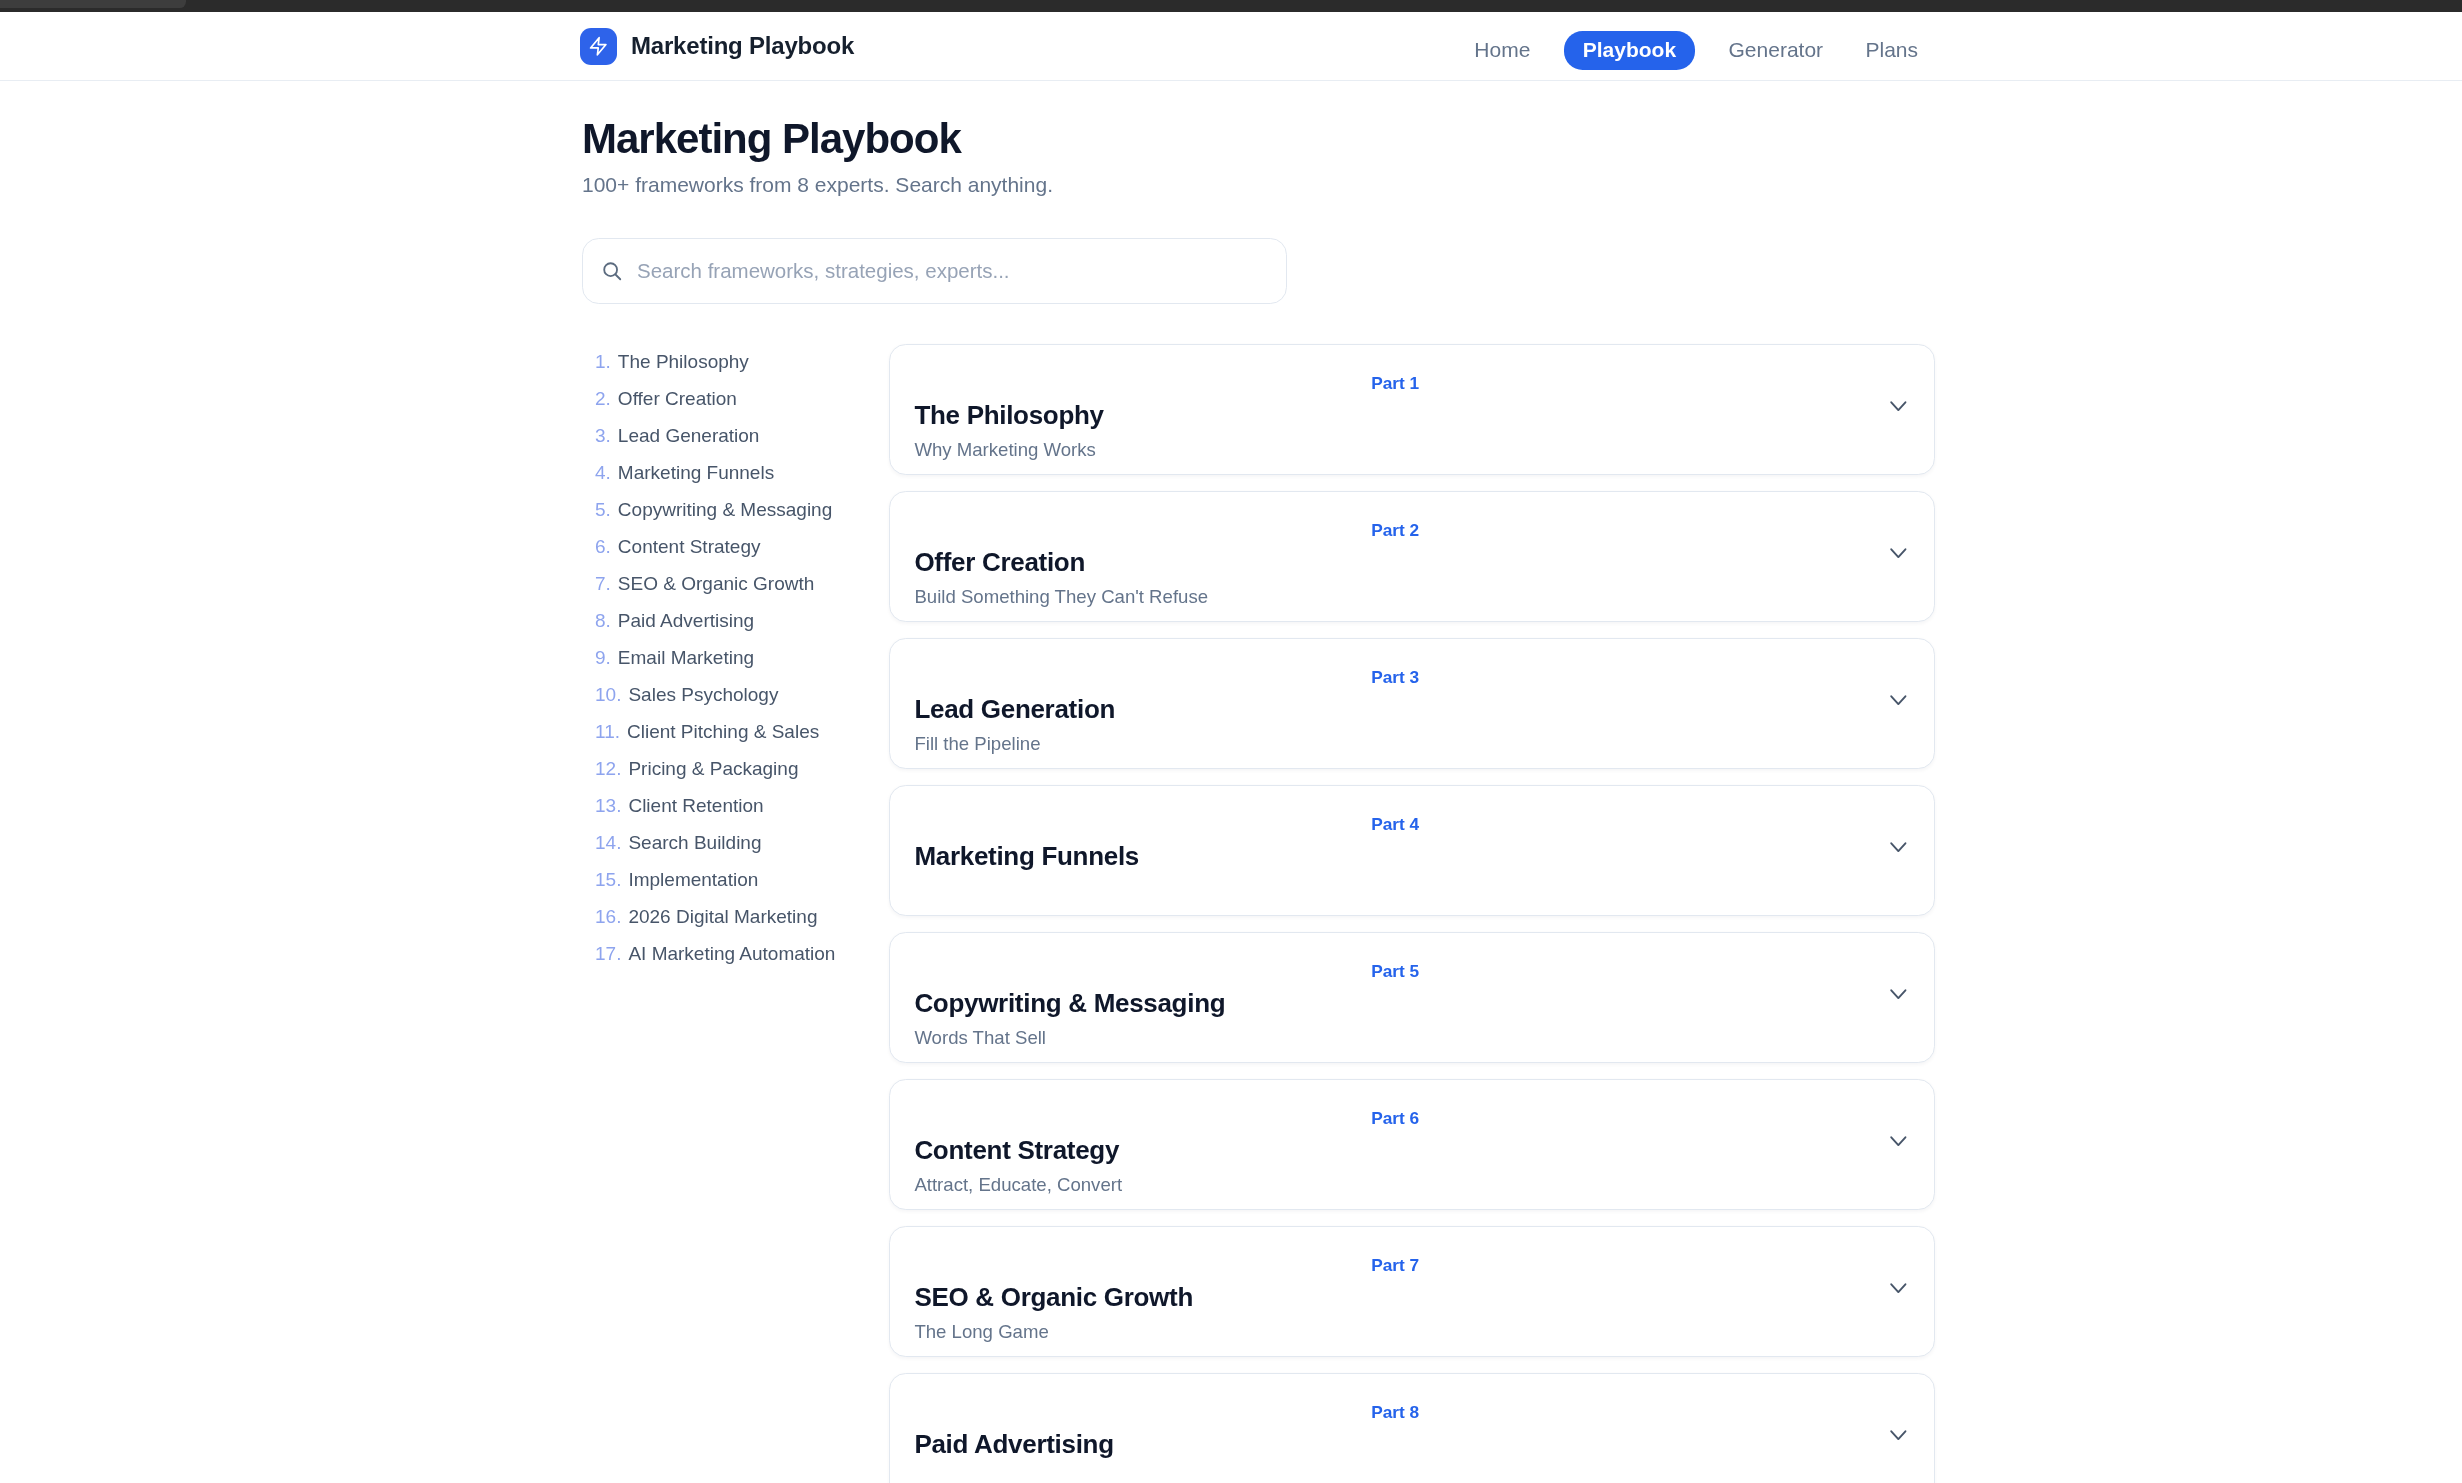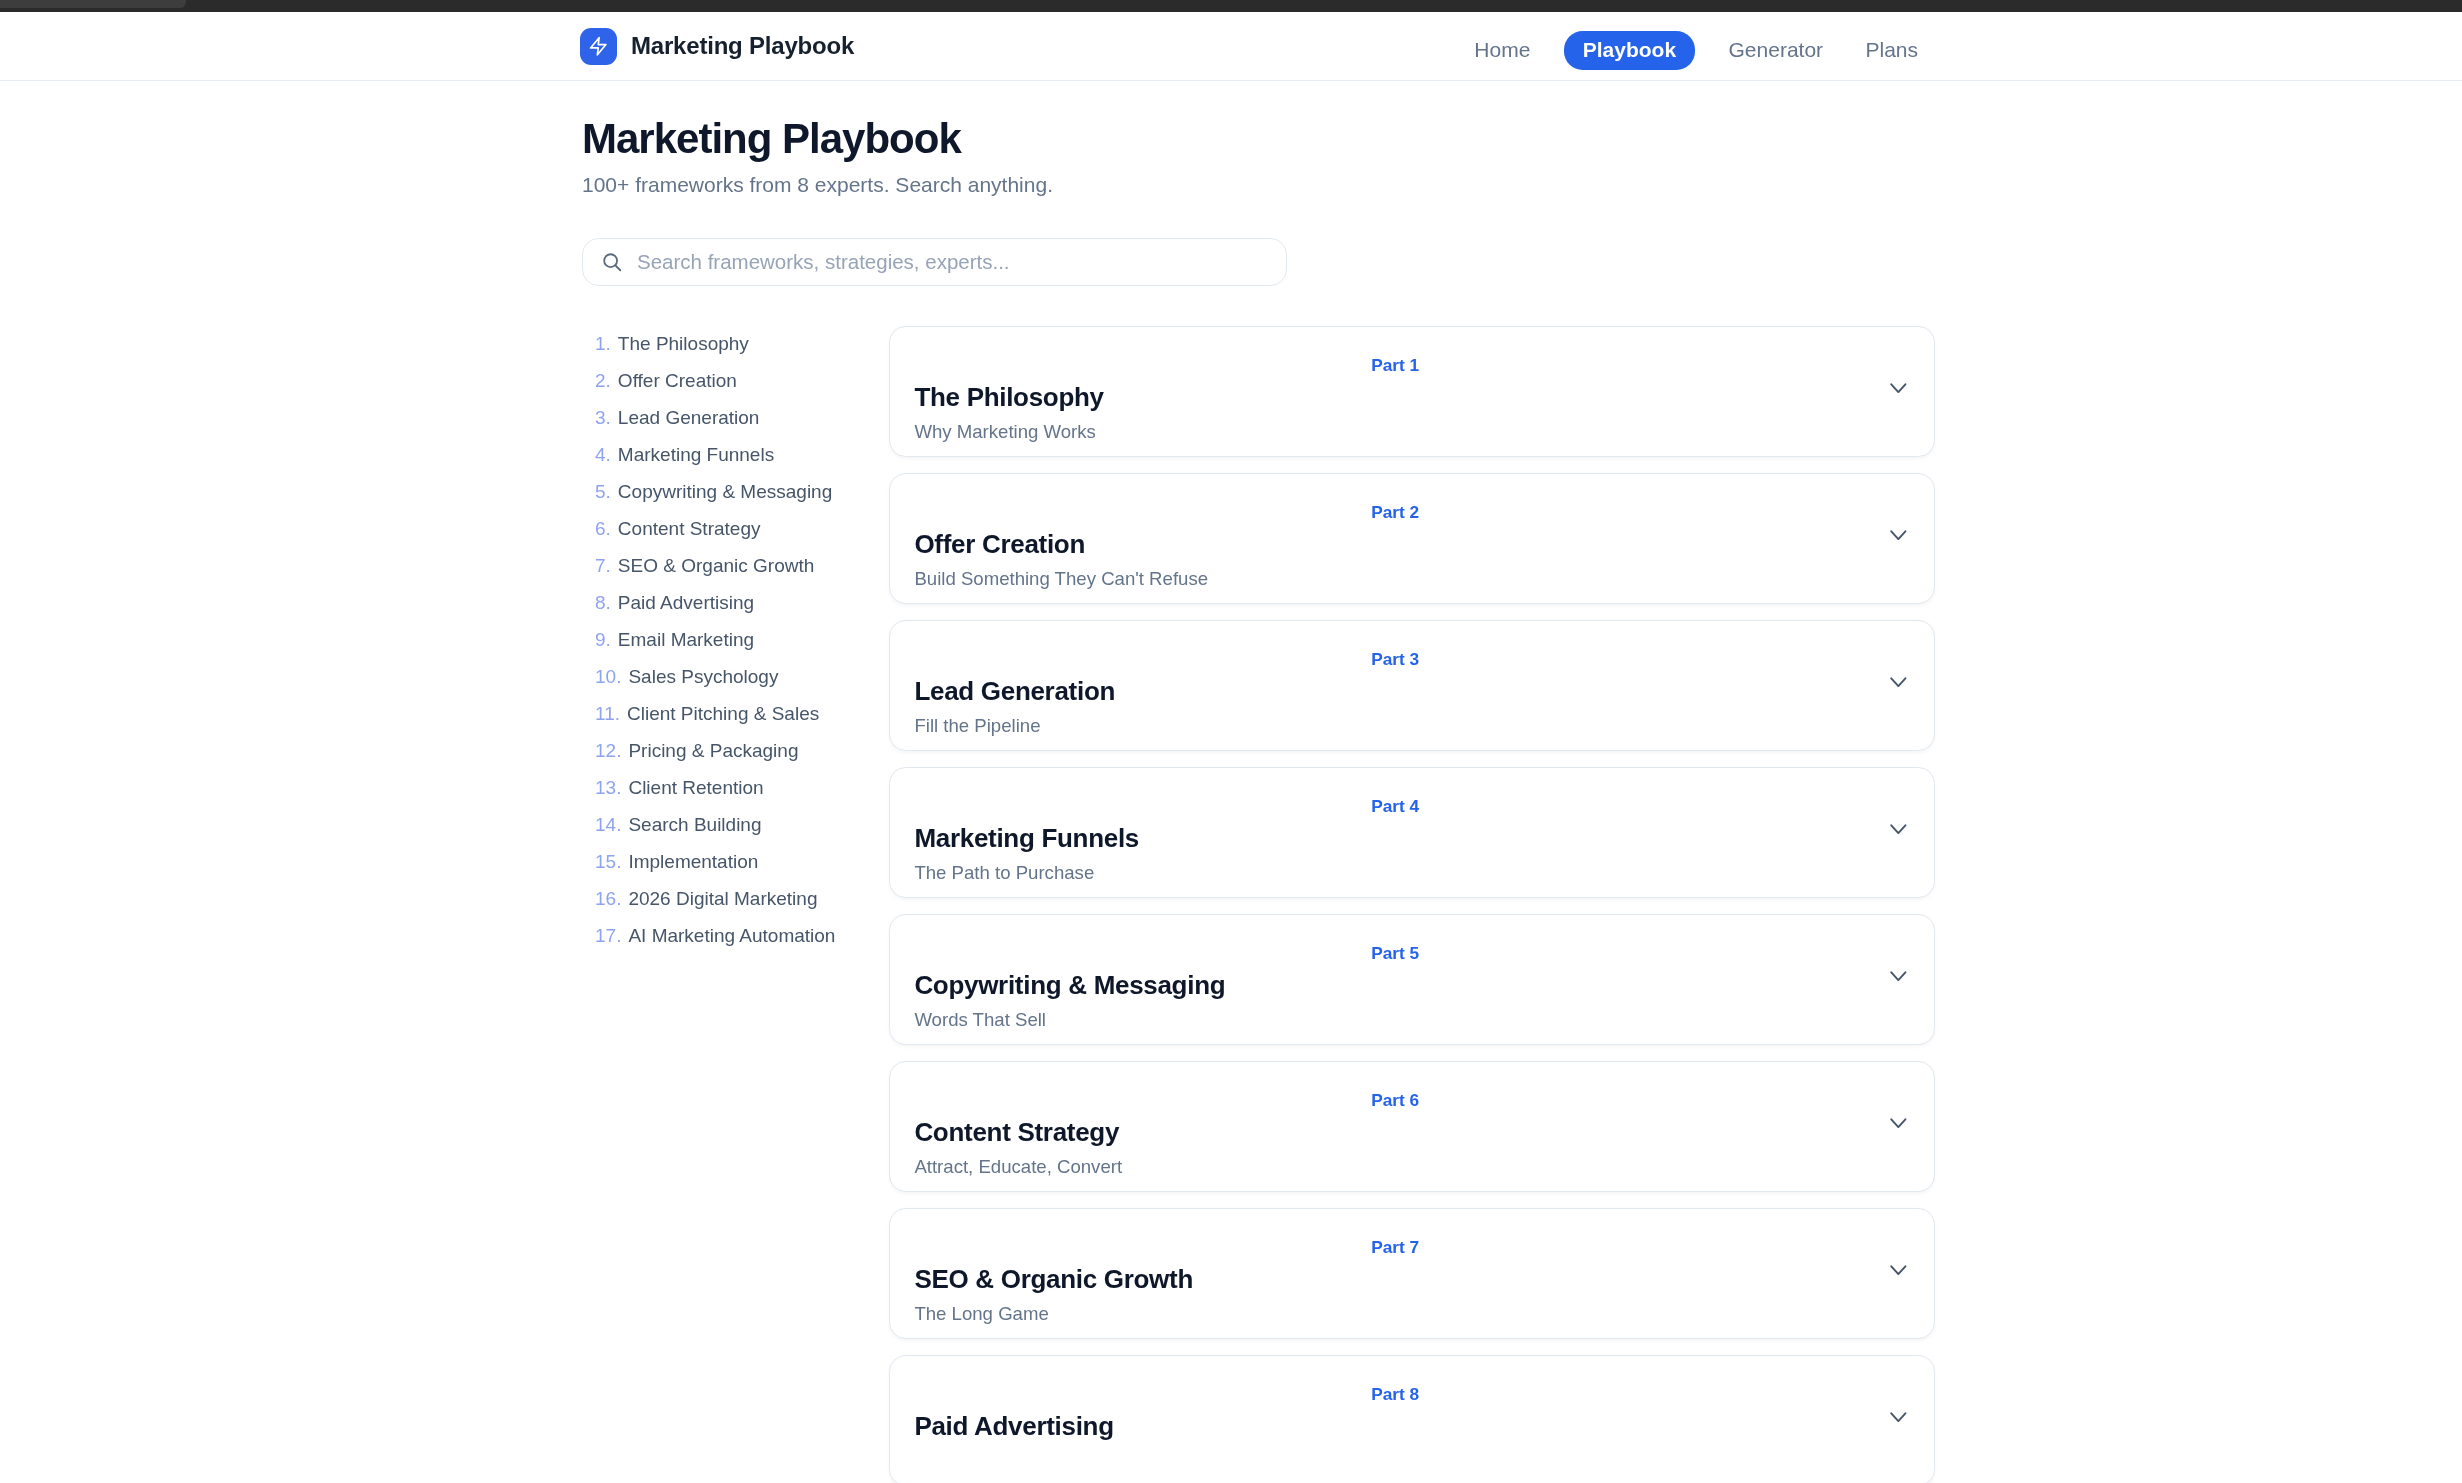--- a/index.html
+++ b/index.html
@@ -33,21 +33,21 @@
   .nav-link.active { background: #2563eb; color: #ffffff; border-radius: 18.6px;
     padding: 7.7px 19px; font-weight: 600; }
 
   
   .main { padding-left: 582px; width: 1940px; }
   .page-title { margin-top: 32px; font-size: 42px; line-height: 51px; font-weight: 800;
     color: #0f172a; letter-spacing: -1px; }
   .page-subtitle { margin-top: 7.7px; font-size: 21px; line-height: 26px; color: #64748b; }
 
   
-  .searchbox { margin-top: 40px; width: 705px; height: 48px;
+  .searchbox { margin-top: 40px; width: 705px; height: 66px;
     border: 1.3px solid #e2e8f0; border-radius: 16.7px; background: #ffffff;
     display: flex; align-items: center; padding: 0 18px; gap: 14px; }
   .searchbox svg { flex: none; }
   .search-input { border: none; outline: none; flex: 1; font-size: 20.5px;
     color: #0f172a; background: transparent;
     font-family: "Liberation Sans", "DejaVu Sans", sans-serif; }
   .search-input::placeholder { color: #97a3b6; }
 
   
   .content { margin-top: 40px; display: flex; width: 1353px; }
@@ -206,21 +206,20 @@
         <div class="card-title">Lead Generation</div>
         <div class="card-sub">Fill the Pipeline</div>
         <svg class="card-chevron" viewBox="0 0 26 17" fill="none" stroke="currentColor" stroke-width="3" stroke-linecap="round" stroke-linejoin="round">
             <polyline points="2,2 13,14 24,2"></polyline>
           </svg>
       </div>
 
       <div class="card">
         <div class="card-part">Part 4</div>
         <div class="card-title">Marketing Funnels</div>
-        <div class="card-sub">The Path to Purchase</div>
         <svg class="card-chevron" viewBox="0 0 26 17" fill="none" stroke="currentColor" stroke-width="3" stroke-linecap="round" stroke-linejoin="round">
             <polyline points="2,2 13,14 24,2"></polyline>
           </svg>
       </div>
 
       <div class="card">
         <div class="card-part">Part 5</div>
         <div class="card-title">Copywriting &amp; Messaging</div>
         <div class="card-sub">Words That Sell</div>
         <svg class="card-chevron" viewBox="0 0 26 17" fill="none" stroke="currentColor" stroke-width="3" stroke-linecap="round" stroke-linejoin="round">

